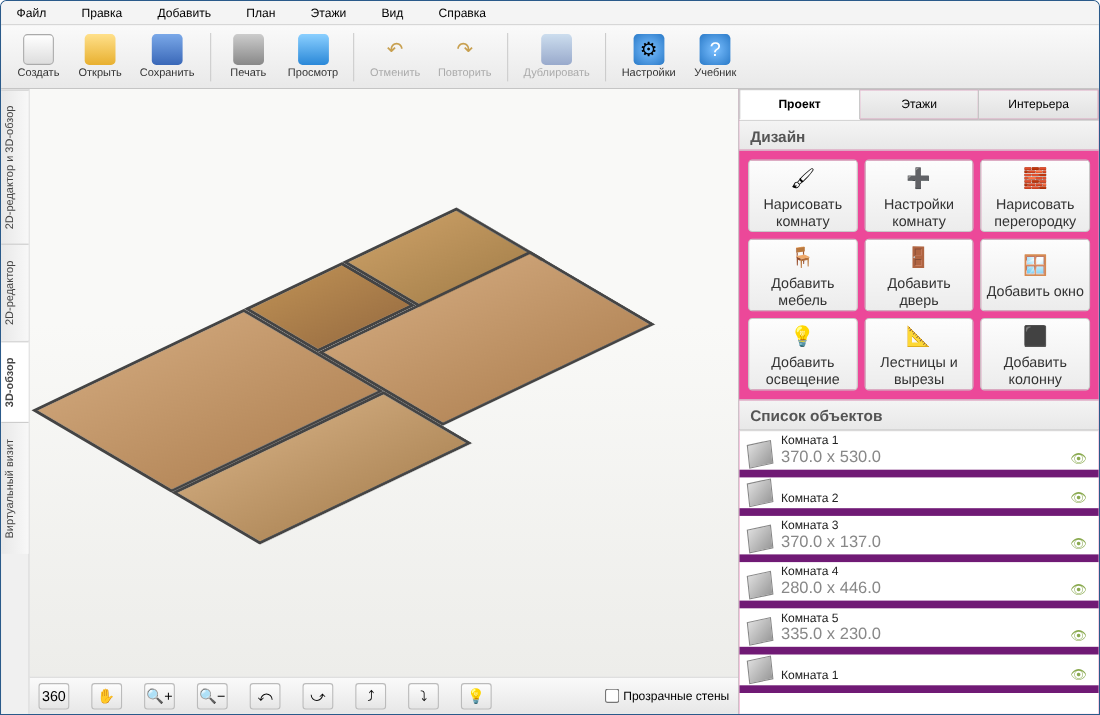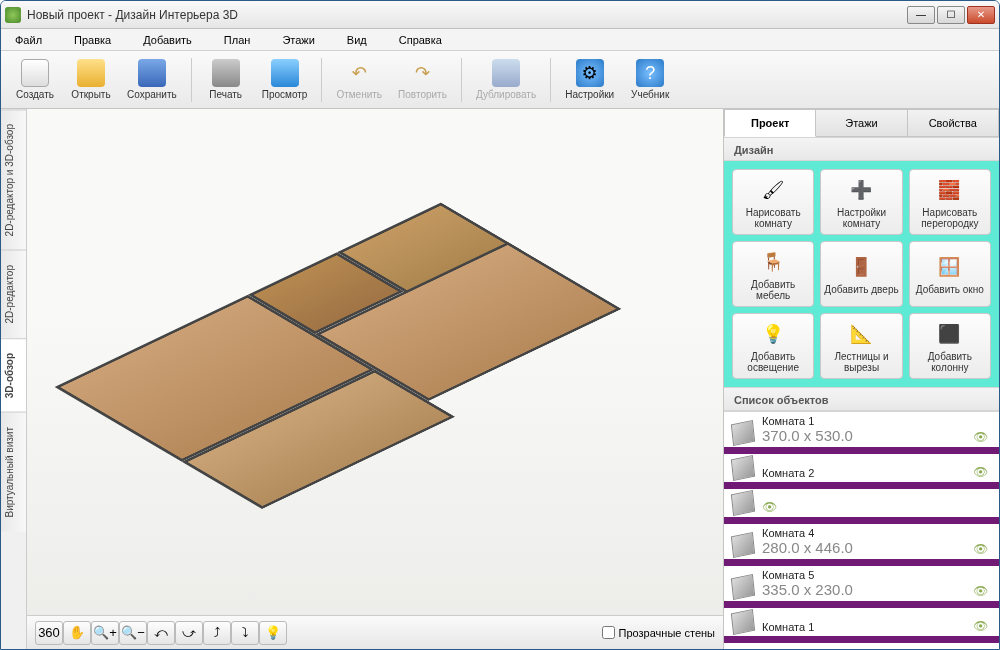--- a/index.html
+++ b/index.html
@@ -31,34 +31,34 @@
 .view3d { flex:1; background:#fdfdfd; position:relative; overflow:hidden; display:flex; flex-direction:column;}
 .scene { flex:1; position:relative; background: linear-gradient(#f9f9f7 40%, #ededea); overflow:hidden;}
 
 .iso-floor { position:absolute; left:50%; top:50%; width:520px; height:380px; transform:translate(-50%,-48%) rotateX(58deg) rotateZ(-42deg); transform-style:preserve-3d; }
 .room { position:absolute; background:linear-gradient(#caa074,#b78a5c); border:4px solid #444; }
 .r1 { left:0; top:0; width:260px; height:190px; }
 .r2 { left:260px; top:0; width:120px; height:100px; background:linear-gradient(#b58850,#a07445);}
 .r3 { left:380px; top:0; width:140px; height:120px; background:linear-gradient(#c29860,#aa844e);}
 .r4 { left:260px; top:100px; width:260px; height:170px; }
 .r5 { left:0; top:190px; width:260px; height:120px; background:linear-gradient(#c8a275,#b48d5e);}
-.view-toolbar { height: 34px; background: linear-gradient(#fafafa,#e7e7e7); border-top:1px solid #ccc; display:flex; align-items:center; padding:0 8px; gap:0; }
+.view-toolbar { height: 34px; background: linear-gradient(#fafafa,#e7e7e7); border-top:1px solid #ccc; display:flex; align-items:center; padding:0 8px; gap:20px; }
 .vt-btn { width:28px; height:24px; border:1px solid #bbb; border-radius:3px; background:linear-gradient(#fdfdfd,#e5e5e5); display:flex;align-items:center;justify-content:center; font-size:13px; cursor:pointer;}
 .vt-chk { margin-left:auto; display:flex; align-items:center; gap:4px; font-size:11px; }
 
-.right-panel { width: 276px; border-left:1px solid #c5c5c5; background:#5eead4; display:flex; flex-direction:column; }
+.right-panel { width: 328px; border-left:1px solid #c5c5c5; background:#ec4899; display:flex; flex-direction:column; }
 .rp-tabs { display:flex; height:28px; }
 .rp-tab { flex:1; font-size:11px; display:flex;align-items:center;justify-content:center; border:1px solid #c5c5c5; border-left:none; background:linear-gradient(#f2f2f2,#e2e2e2); cursor:pointer; }
 .rp-tab:first-child{border-left:1px solid #c5c5c5;}
 .rp-tab.active { background:#fff; border-bottom-color:#fff; font-weight:bold;}
-.rp-section-title { font-size:11px; font-weight:bold; color:#555; padding:6px 10px 4px; background:linear-gradient(#f4f4f4,#e8e8e8); border-bottom:1px solid #d5d5d5; border-top:1px solid #d5d5d5;}
+.rp-section-title { font-size:14px; font-weight:bold; color:#555; padding:6px 10px 4px; background:linear-gradient(#f4f4f4,#e8e8e8); border-bottom:1px solid #d5d5d5; border-top:1px solid #d5d5d5;}
 .design-grid { display:grid; grid-template-columns: repeat(3,1fr); gap:6px; padding:8px; }
 .design-btn { background:linear-gradient(#fdfdfd,#ececec); border:1px solid #c8c8c8; border-radius:4px; height:66px; display:flex; flex-direction:column; align-items:center; justify-content:center; cursor:pointer; padding:2px;}
 .design-btn .dico { width:28px; height:28px; margin-bottom:3px; display:flex;align-items:center;justify-content:center;font-size:18px;}
-.design-btn .dlbl { font-size:10px; text-align:center; line-height:1.1; color:#333;}
+.design-btn .dlbl { font-size:13px; text-align:center; line-height:1.1; color:#333;}
 .obj-list { flex:1; overflow-y:auto; background:#fff; border-top:1px solid #d5d5d5;}
 .obj-item { display:flex; align-items:flex-end; padding:3px 8px; border-bottom:7px solid #701a75; cursor:pointer; }
 .obj-ico { width:22px; height:22px; background:linear-gradient(135deg,#ddd,#999); margin-right:8px; transform:skewY(-12deg) skewX(6deg); border:1px solid #888;}
 .obj-txt { flex:1; }
 .obj-name { font-size:11px; color:#222; }
 .obj-dim { font-size:15px; color:#888; }
 .obj-eye { width:18px; font-size:12px; color:#8aaa50; }
 .obj-list-wrap{position:relative; flex:1; display:flex; overflow:hidden;}
 
 
@@ -70,29 +70,20 @@
 .ic-undo,.ic-redo{color:#c8a050;background:transparent;}
 .ic-dup{background:linear-gradient(#cde,#9ac);}
 .ic-set{background:radial-gradient(circle,#7abfff,#2a7ac8);}
 .ic-help{background:radial-gradient(circle,#7abfff,#2a7ac8);color:#fff;}
 </style>
 </head>
 <body>
 
 <div class="window">
 
-  <div class="titlebar">
-    <div class="app-icon"></div>
-    <div class="title">Новый проект - Дизайн Интерьера 3D</div>
-    <div class="win-controls">
-      <div class="win-btn">—</div>
-      <div class="win-btn">☐</div>
-      <div class="win-btn close">✕</div>
-    </div>
-  </div>
 
   <div class="menubar" id="menubar">
       <span>Файл</span>
       <span>Правка</span>
       <span>Добавить</span>
       <span>План</span>
       <span>Этажи</span>
       <span>Вид</span>
       <span>Справка</span>
     </div>
@@ -177,21 +168,21 @@
             <input type="checkbox" style="">
             <span>Прозрачные стены</span>
           </label>
         </div>
     </div>
 
     <div class="right-panel">
       <div class="rp-tabs" id="rp-tabs">
           <div class="rp-tab active">Проект</div>
           <div class="rp-tab">Этажи</div>
-          <div class="rp-tab">Свойства</div>
+          <div class="rp-tab">Интерьера</div>
         </div>
       <div class="rp-section-title">Дизайн</div>
       <div class="design-grid" id="design-grid">
           <div class="design-btn">
             <div class="dico">🖌</div>
             <div class="dlbl">Нарисовать комнату</div>
           </div>
           <div class="design-btn">
             <div class="dico">➕</div>
             <div class="dlbl">Настройки комнату</div>
@@ -239,20 +230,24 @@
             <div class="obj-item">
               <div class="obj-ico"></div>
               <div class="obj-txt">
                 <div class="obj-name">Комната 2</div>
                 <div class="obj-dim"></div>
               </div>
               <div class="obj-eye">👁</div>
             </div>
             <div class="obj-item">
               <div class="obj-ico"></div>
+              <div class="obj-txt">
+                <div class="obj-name">Комната 3</div>
+                <div class="obj-dim">370.0 x 137.0</div>
+              </div>
               <div class="obj-eye">👁</div>
             </div>
             <div class="obj-item">
               <div class="obj-ico"></div>
               <div class="obj-txt">
                 <div class="obj-name">Комната 4</div>
                 <div class="obj-dim">280.0 x 446.0</div>
               </div>
               <div class="obj-eye">👁</div>
             </div>

